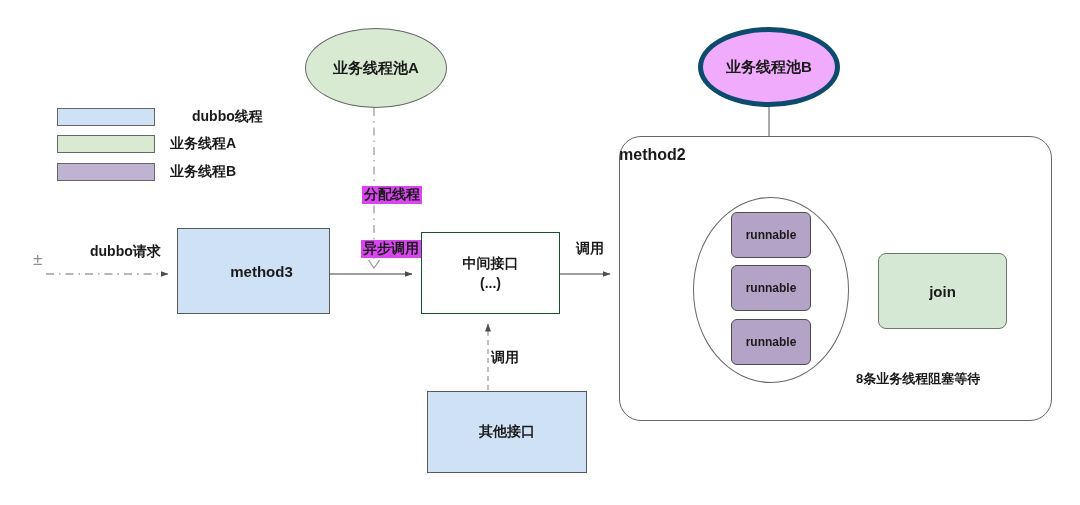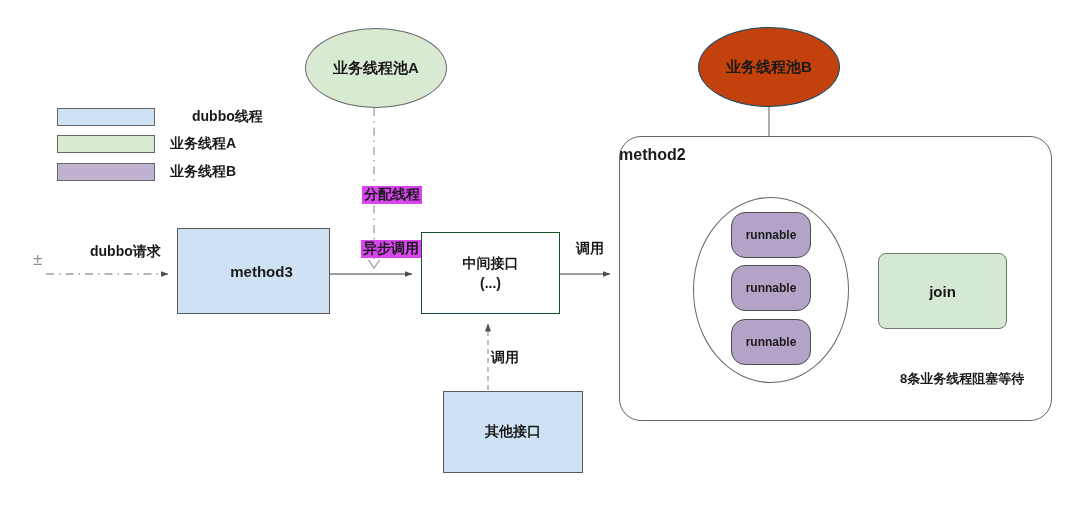--- a/index.html
+++ b/index.html
@@ -11,32 +11,32 @@
   svg.wires{position:absolute;left:0;top:0;width:1080px;height:505px;pointer-events:none;}
 
   
   .node{
     position:absolute;display:flex;align-items:center;justify-content:center;
     box-sizing:border-box;font-weight:700;font-size:15px;
   }
   .rect-blue{background:#cfe2f5;border:1px solid #595959;}
   .rect-white{background:#ffffff;border:1px solid #14532d;flex-direction:column;font-size:14px;line-height:20px;}
   .ellipse-green{background:#d9ead3;border:1px solid #666666;border-radius:50%;}
-  .ellipse-purple{background:#c2410c;border:1px solid #0c4a6e;border-radius:50%;}
+  .ellipse-purple{background:#f0abfc;border:5px solid #0c4a6e;border-radius:50%;}
   .container-box{
     position:absolute;left:619px;top:136px;width:433px;height:285px;
     border:1px solid #666666;border-radius:22px;background:#ffffff;box-sizing:border-box;
   }
   .pool-circle{
     position:absolute;left:693px;top:197px;width:156px;height:186px;
     border:1px solid #666666;border-radius:50%;background:#ffffff;box-sizing:border-box;
   }
   .runnable{
     position:absolute;left:731px;width:78px;height:44px;
-    background:#b3a4c7;border:1px solid #4d4d4d;border-radius:14px;
+    background:#b3a4c7;border:1px solid #4d4d4d;border-radius:6px;
     display:flex;align-items:center;justify-content:center;
     font-size:12px;font-weight:700;
   }
   .join-box{
     position:absolute;left:878px;top:253px;width:127px;height:74px;
     background:#d5e8d4;border:1px solid #6b7a68;border-radius:8px;
     display:flex;align-items:center;justify-content:center;font-weight:700;font-size:15px;
   }
 
   
@@ -100,32 +100,32 @@
   <div class="node ellipse-green" style="left:305px;top:28px;width:142px;height:80px;">业务线程池A</div>
   <div class="node ellipse-purple" style="left:698px;top:27px;width:142px;height:80px;">业务线程池B</div>
 
   <div class="node rect-blue" style="left:177px;top:228px;width:153px;height:86px;padding-left:16px;">method3</div>
 
   <div class="node rect-white" style="left:421px;top:232px;width:139px;height:82px;">
     <span>中间接口</span>
     <span>(...)</span>
   </div>
 
-  <div class="node rect-blue" style="left:443px;top:391px;width:140px;height:82px;font-size:14px;">其他接口</div>
+  <div class="node rect-blue" style="left:427px;top:391px;width:160px;height:82px;font-size:14px;">其他接口</div>
 
   <div class="container-box"></div>
   <div class="title-method2">method2</div>
 
   <div class="pool-circle"></div>
   <div class="runnable" style="top:212px;">runnable</div>
   <div class="runnable" style="top:265px;">runnable</div>
   <div class="runnable" style="top:319px;">runnable</div>
 
   <div class="join-box">join</div>
 
   <div class="elabel" style="left:90px;top:243px;">dubbo请求</div>
   <div class="elabel bg" style="left:346px;top:186px;">分配线程</div>
   <div class="elabel bg" style="left:345px;top:240px;">异步调用</div>
   <div class="elabel" style="left:576px;top:240px;">调用</div>
   <div class="elabel" style="left:491px;top:349px;">调用</div>
-  <div class="note" style="left:900px;top:370px;">8条业务线程阻塞等待</div>
+  <div class="note" style="left:856px;top:370px;">8条业务线程阻塞等待</div>
 
 </div>
 
 </body></html>

